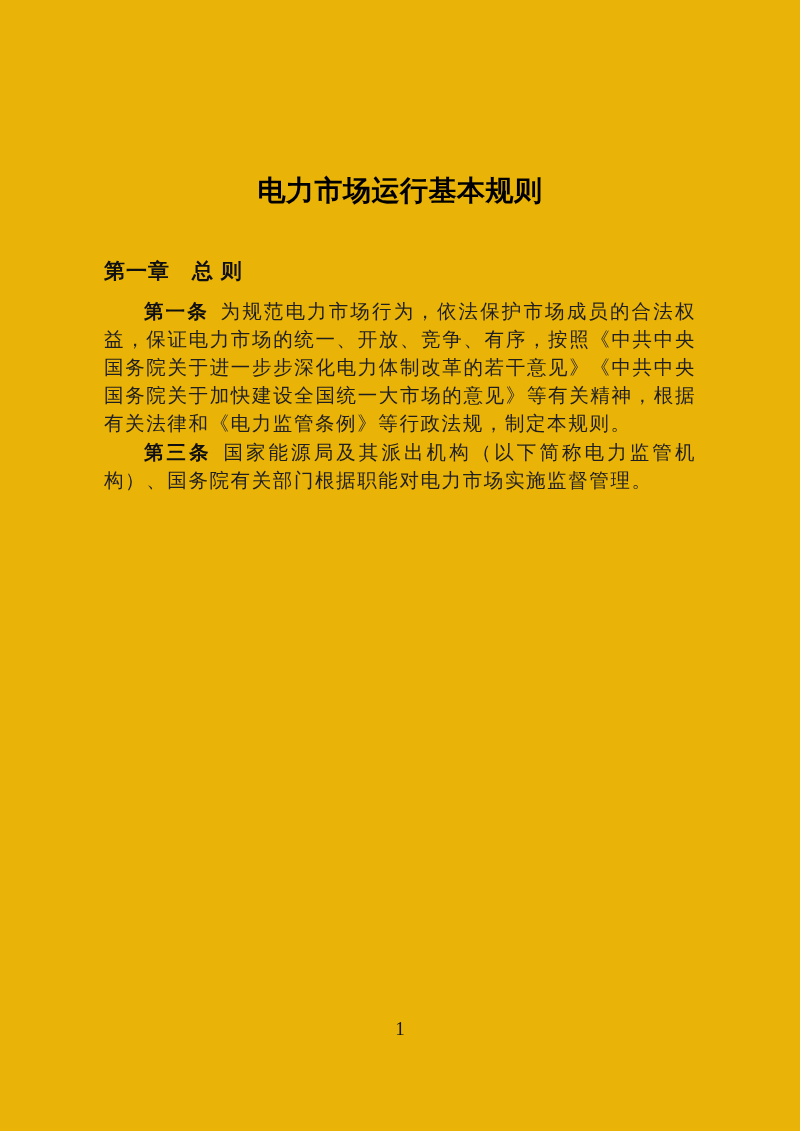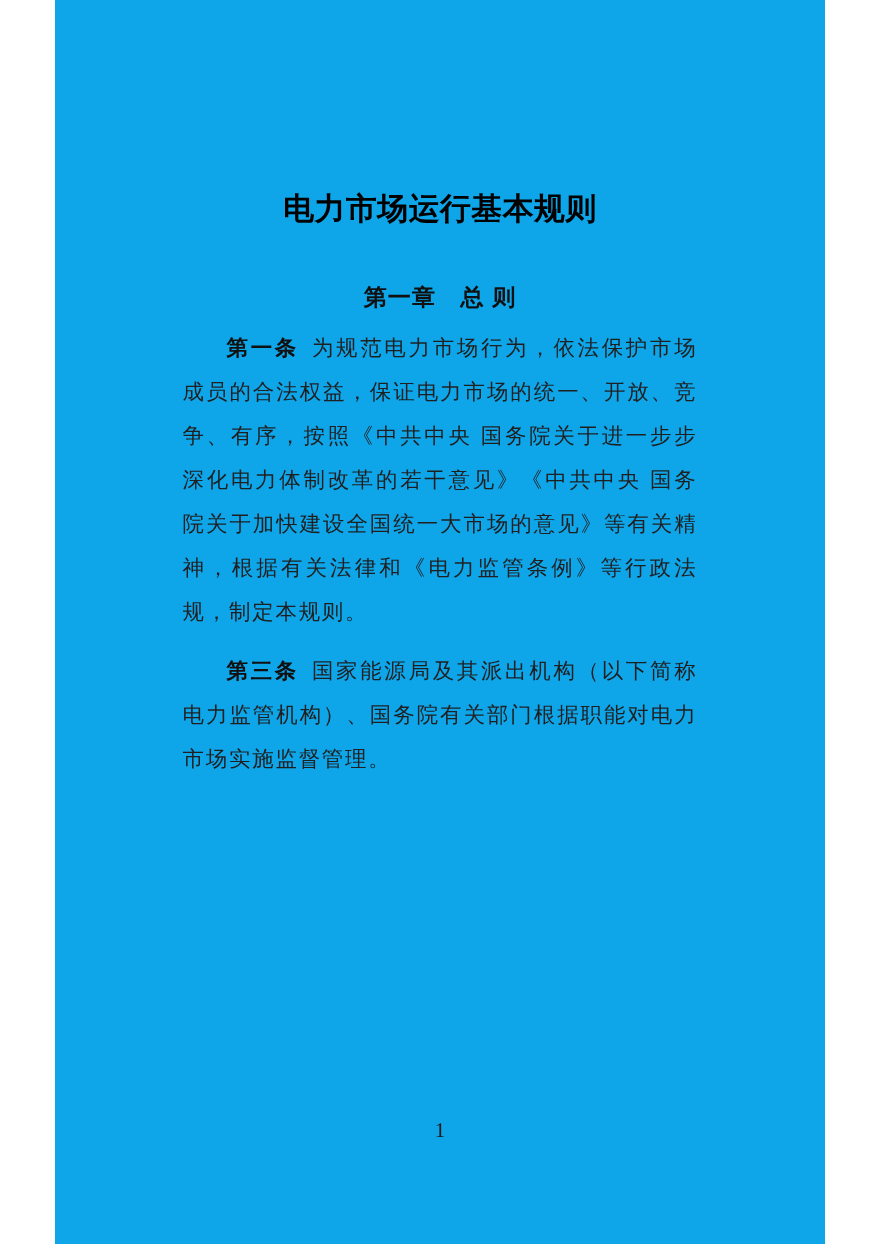--- a/index.html
+++ b/index.html
@@ -2,61 +2,60 @@
 <html><head>
 <meta charset="utf-8">
 <style>
   html, body {
     margin: 0;
     padding: 0;
     background: #ffffff;
   }
   .page {
     position: relative;
-    width: 700px;
+    width: 800px;
     height: 1131px;
     margin: 0 auto;
-    background: #0ea5e9;
+    background: #eab308;
     box-sizing: border-box;
     padding: 0 104px;
     overflow: hidden;
     font-family: "Liberation Serif", "DejaVu Serif", serif;
     color: #1f1f1f;
   }
   .doc-title {
     margin: 0;
     padding-top: 176px;
     text-align: center;
     font-size: 28px;
     line-height: 1.1;
     font-weight: 700;
     letter-spacing: 0.5px;
     color: #000000;
     font-family: "Liberation Serif", "DejaVu Serif", serif;
   }
   .chapter-heading {
     margin: 0;
-    text-align: center;
     font-family: "Liberation Sans", "DejaVu Sans", sans-serif;
     font-weight: 700;
     font-size: 21px;
     line-height: 24px;
     letter-spacing: 1px;
     color: #101010;
   }
   .chapter-heading.first {
     margin-top: 52px;
   }
   .chapter-heading.second {
     margin-top: 40px;
   }
   .article {
-    margin: 12px;
+    margin: 0;
     font-size: 19.5px;
-    line-height: 40px;
+    line-height: 28px;
     letter-spacing: 1.6px;
     text-align: justify;
     text-justify: inter-character;
     text-indent: 2.05em;
     color: #1f1f1f;
   }
   .article.after-heading-1 { margin-top: 14px; }
   .article.after-heading-2 { margin-top: 12px; }
   .article-label {
     font-family: "Liberation Sans", "DejaVu Sans", sans-serif;

